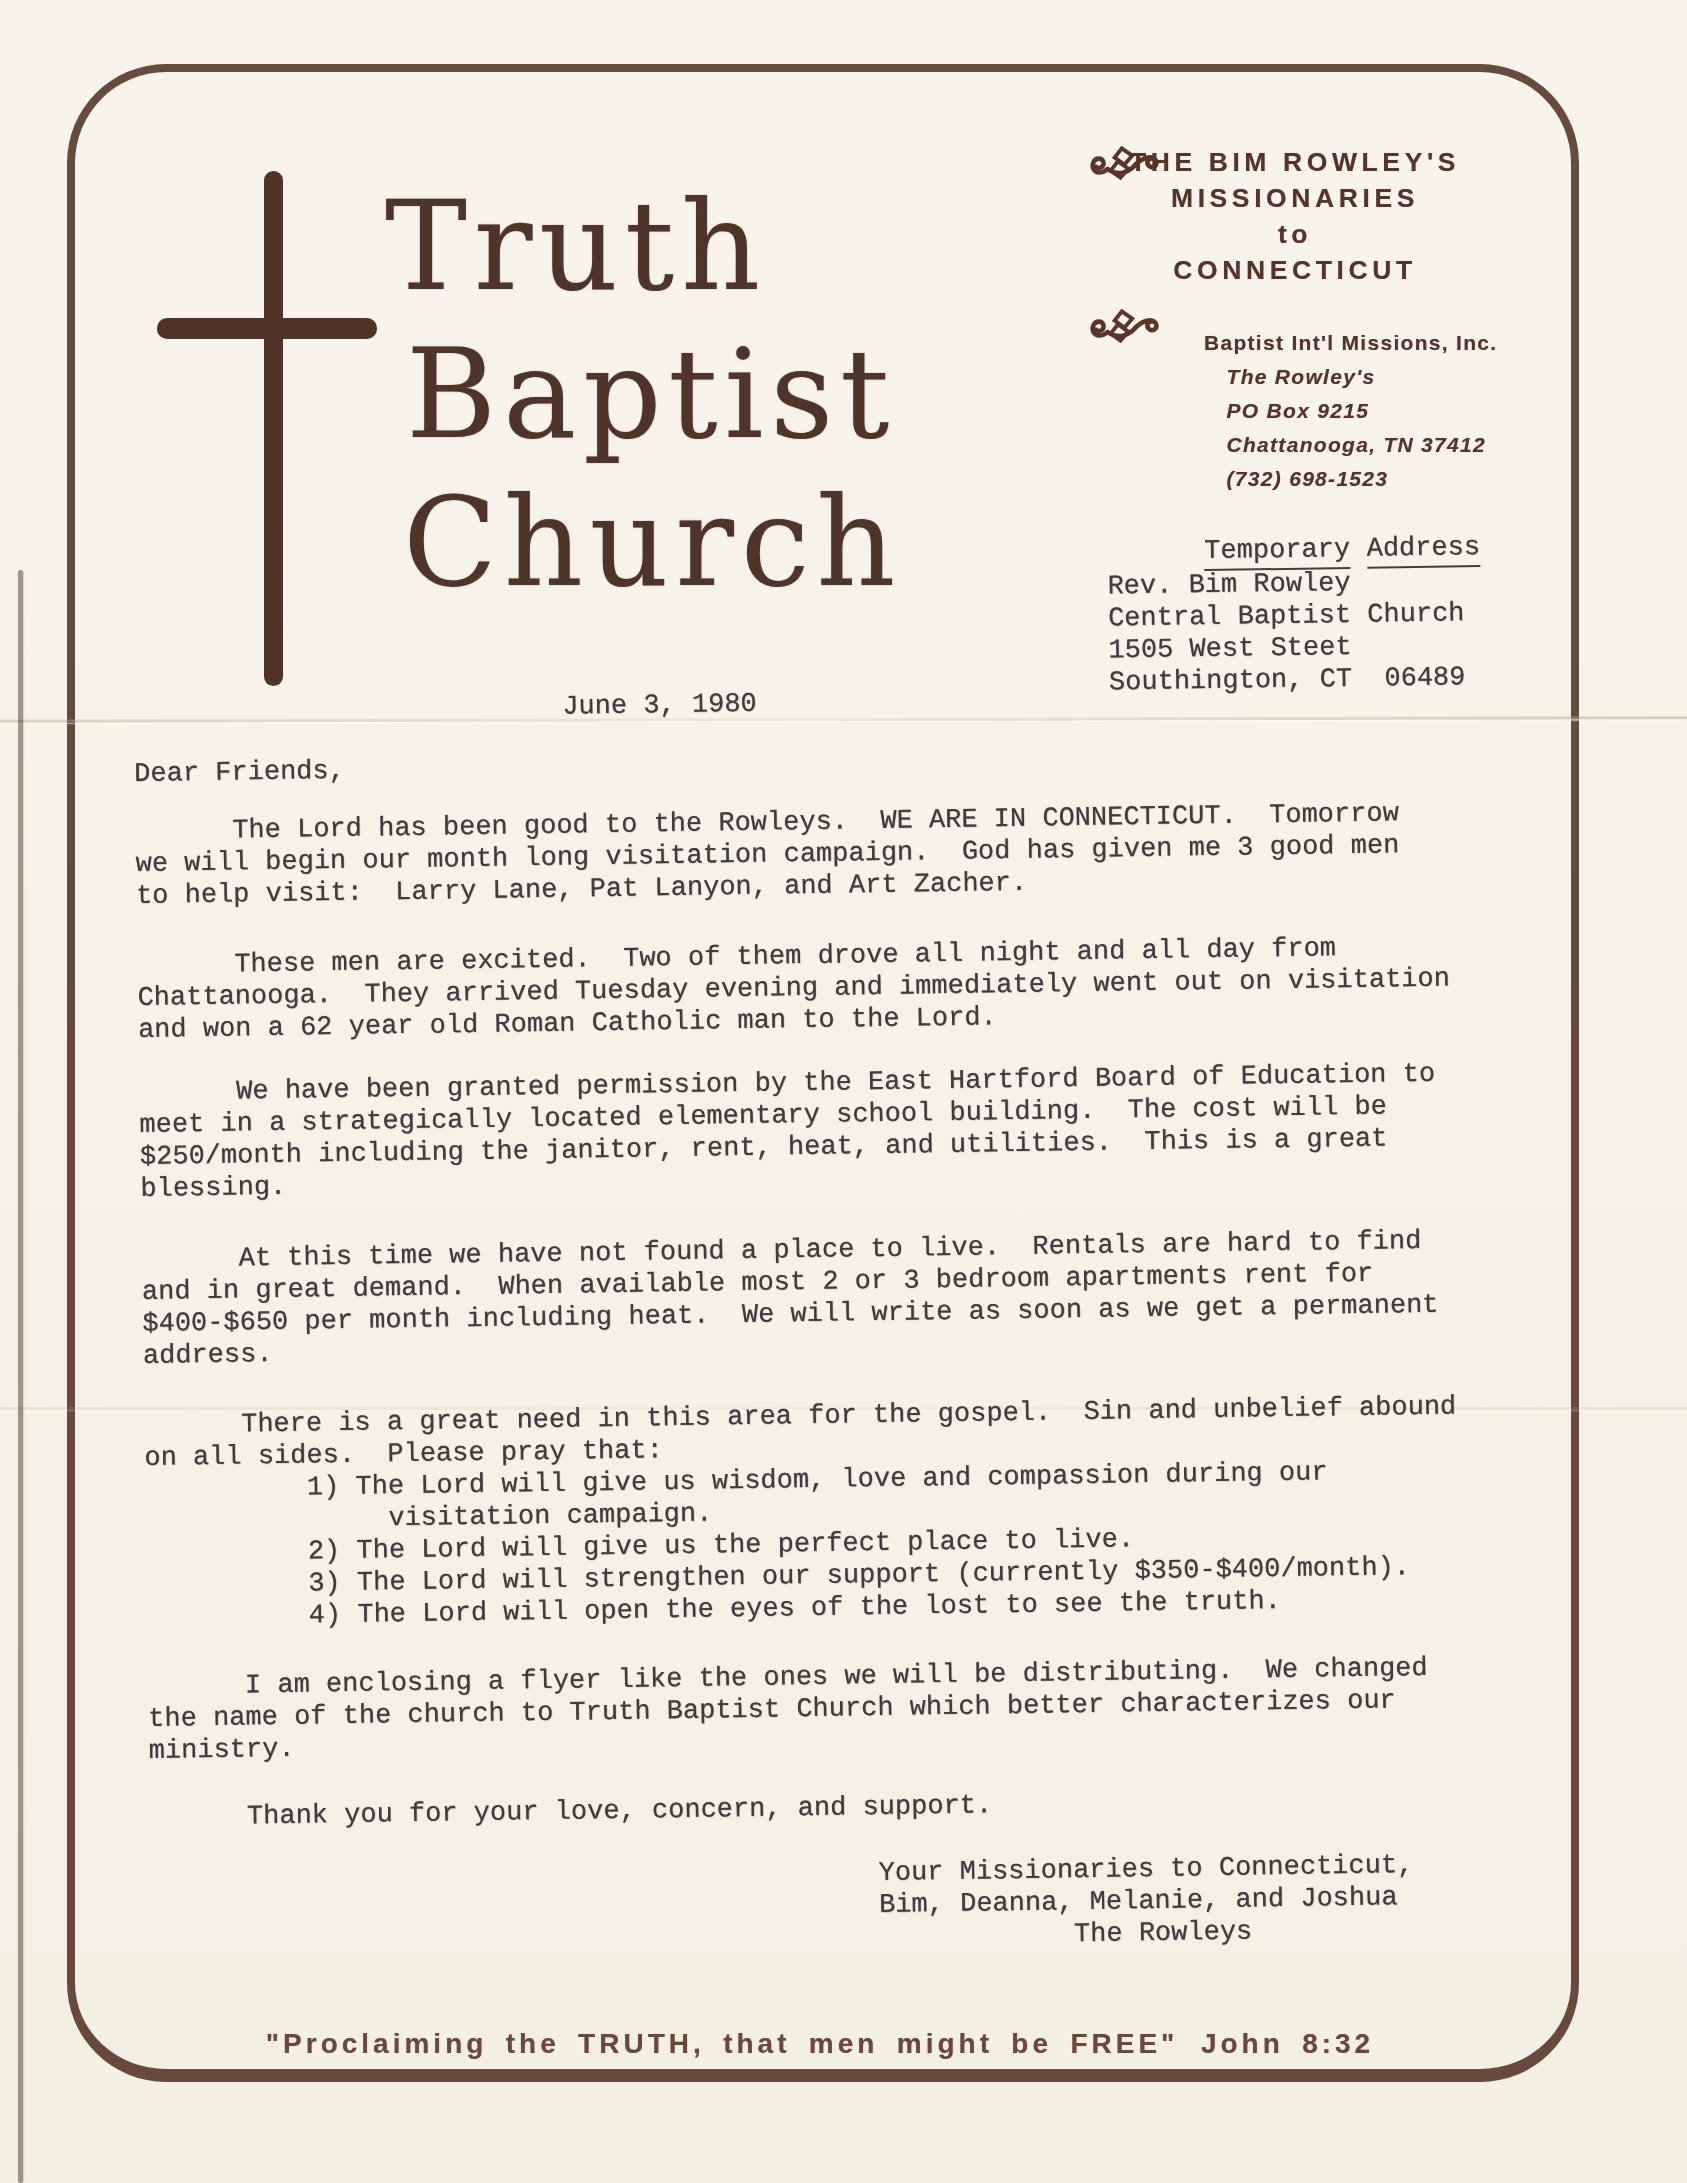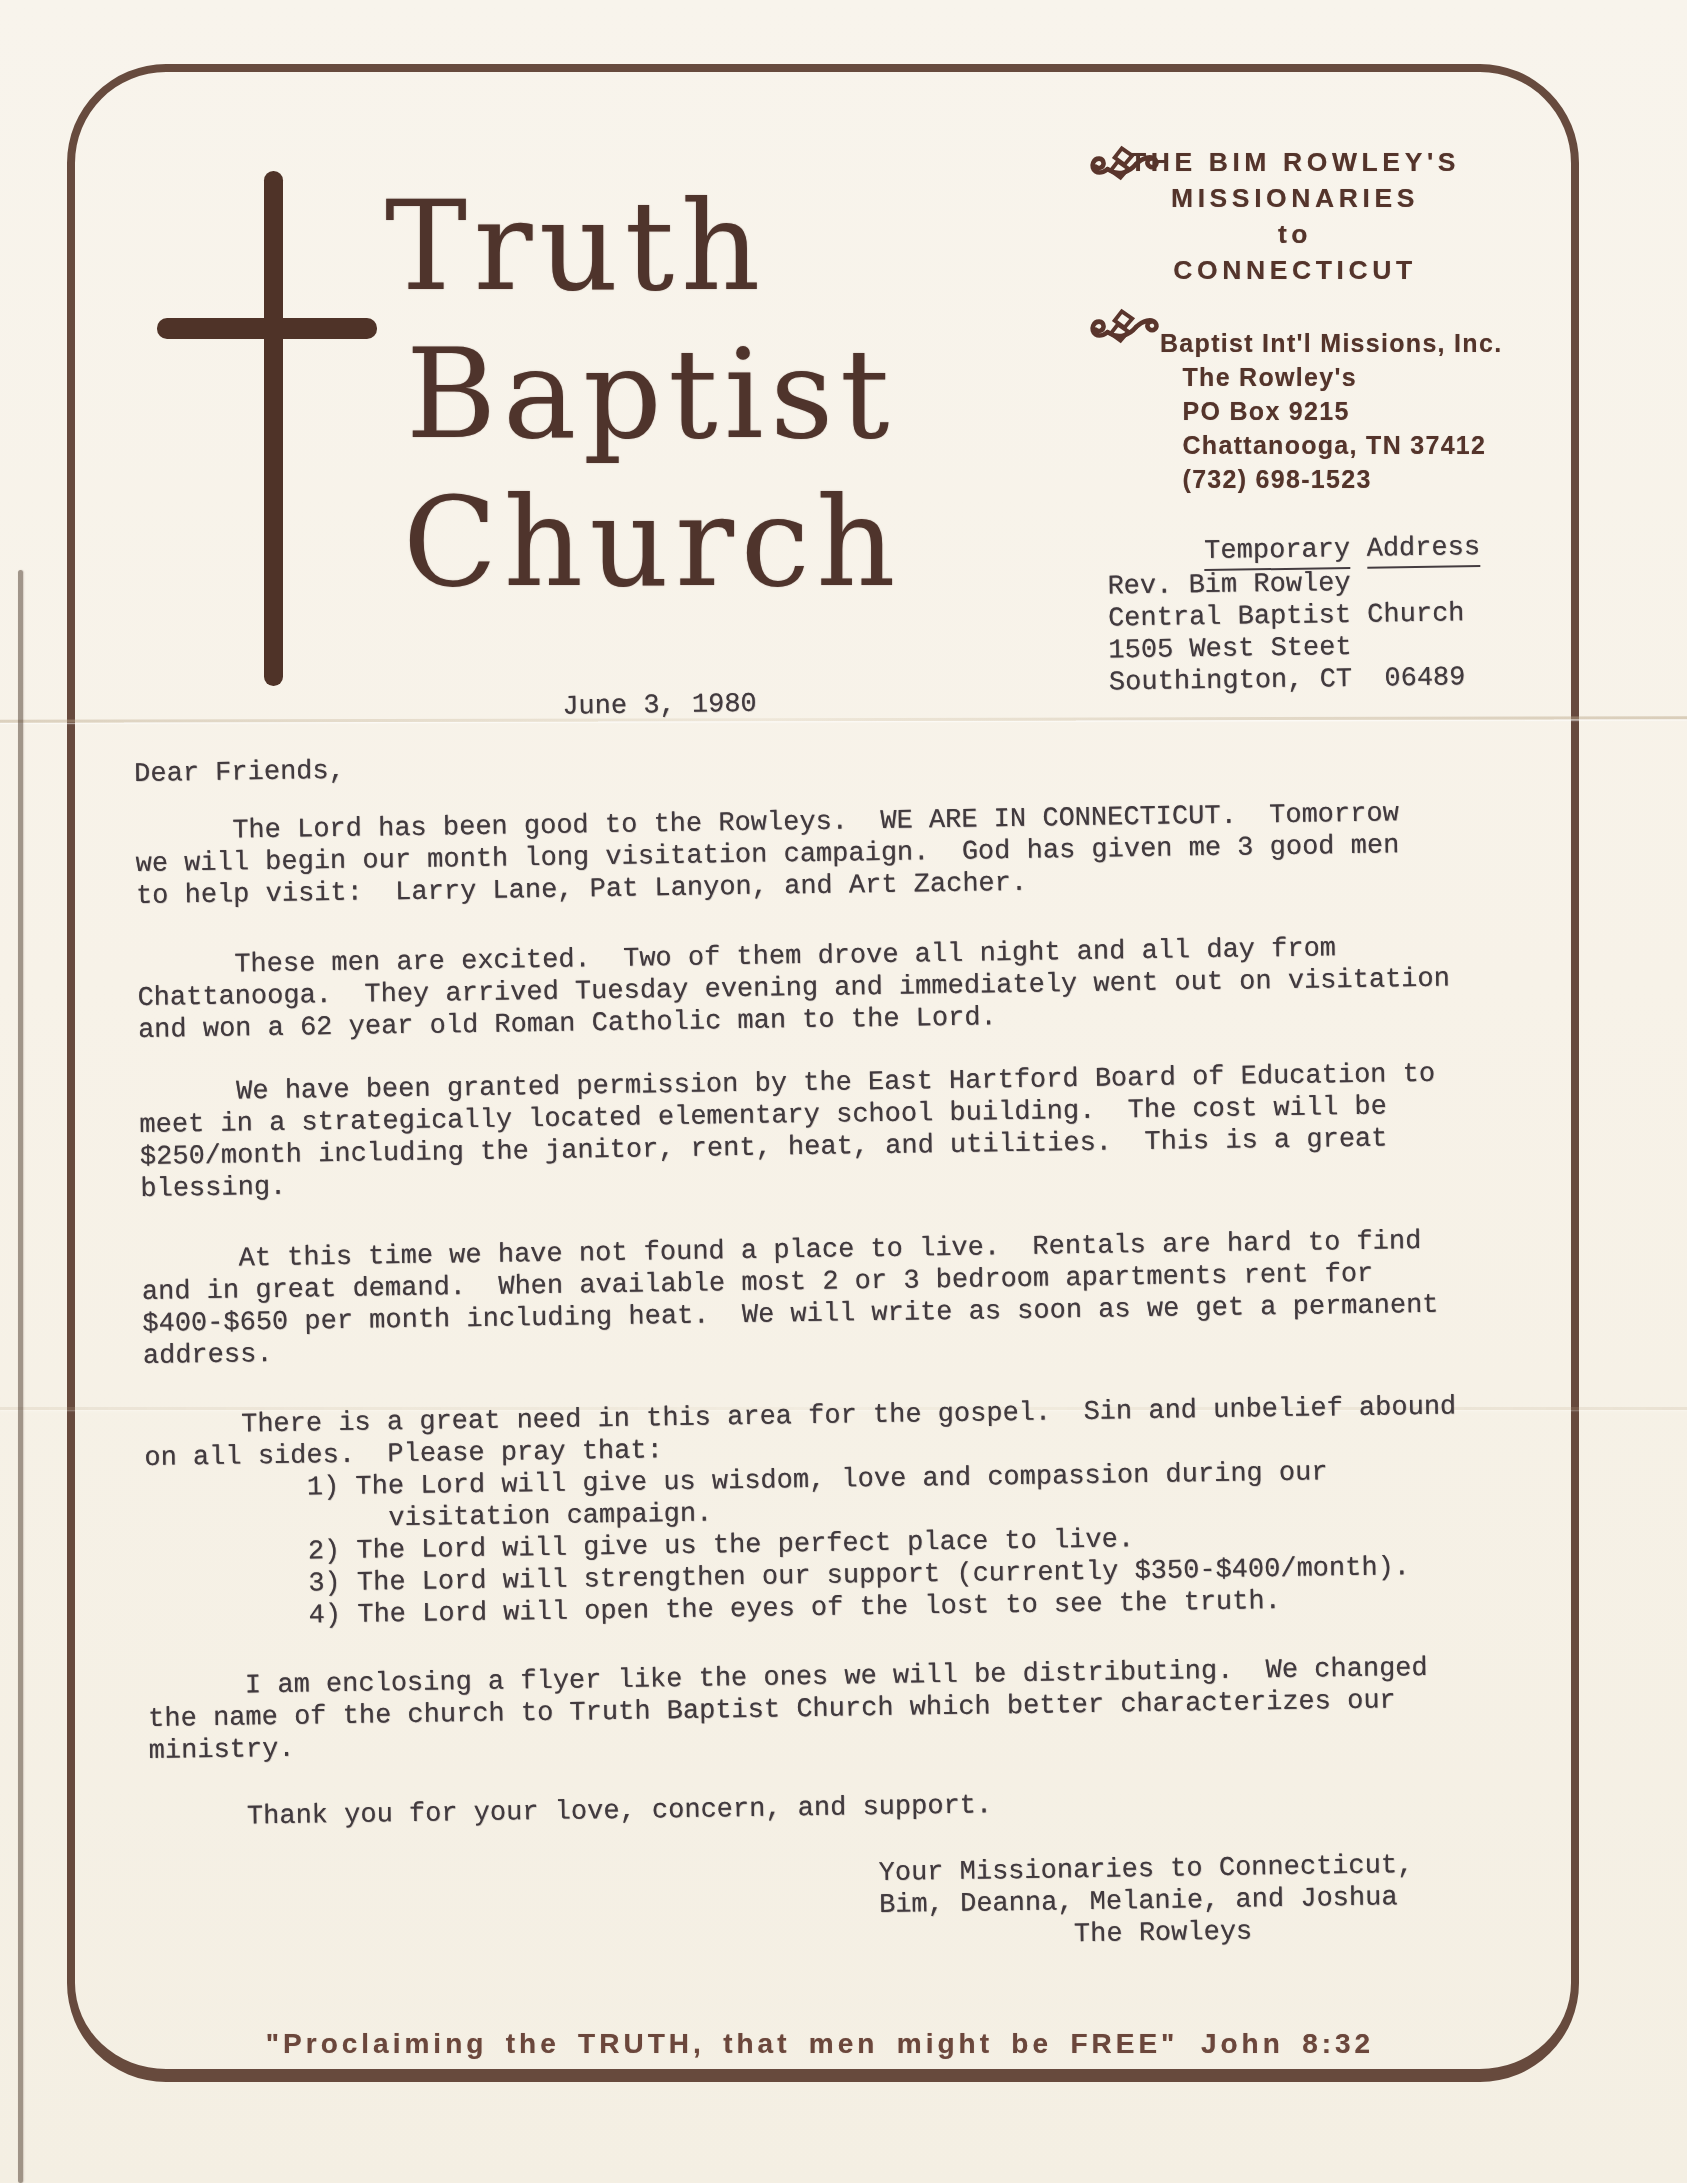--- a/index.html
+++ b/index.html
@@ -22,22 +22,22 @@
   .church-name{position:absolute;left:385px;top:173px;font-family:"DejaVu Serif","Liberation Serif",serif;
         font-size:123px;line-height:148px;letter-spacing:6.6px;color:#4f342c;
         text-shadow:0 0 1.3px rgba(79,52,44,.45);}
   .church-name .l2{margin-left:21px;}
   .church-name .l3{margin-left:18px;}
   
   .sans{font-family:"Liberation Sans","DejaVu Sans",sans-serif;font-weight:bold;color:#54342b;
         text-shadow:0 0 0.7px rgba(84,52,43,.5);}
   .mission-center{position:absolute;left:1100px;top:144px;width:390px;text-align:center;
         font-size:26.5px;line-height:36px;letter-spacing:4.6px;}
-  .agency{position:absolute;left:1160px;top:326px;font-size:25px;line-height:34px;letter-spacing:1.3px;}
-  .agency .ind{margin-left:22.5px;}
+  .agency{position:absolute;left:1204px;top:326px;font-size:21px;line-height:34px;letter-spacing:1.3px;}
+  .agency .ind{margin-left:22.5px;font-style:italic;}
   .flourish{position:absolute;width:78px;height:42px;}
   .f1{left:1088px;top:143px;}
   .f2{left:1088px;top:306px;}
   
   .mono-line{white-space:pre;font-family:"Liberation Mono","DejaVu Sans Mono",monospace;
         font-size:27px;line-height:32px;height:32px;color:#413a3e;
         text-shadow:0 0 0.7px rgba(60,48,54,.55),0.7px 0.7px 0 rgba(60,48,54,.18);}
   .letter{position:absolute;left:134px;top:758px;width:1363px;transform:rotate(-.85deg);transform-origin:0 0;}
   .abs{position:absolute;}
   .temp-head .u{border-bottom:2.6px solid #443c40;padding-bottom:3.3px;}

